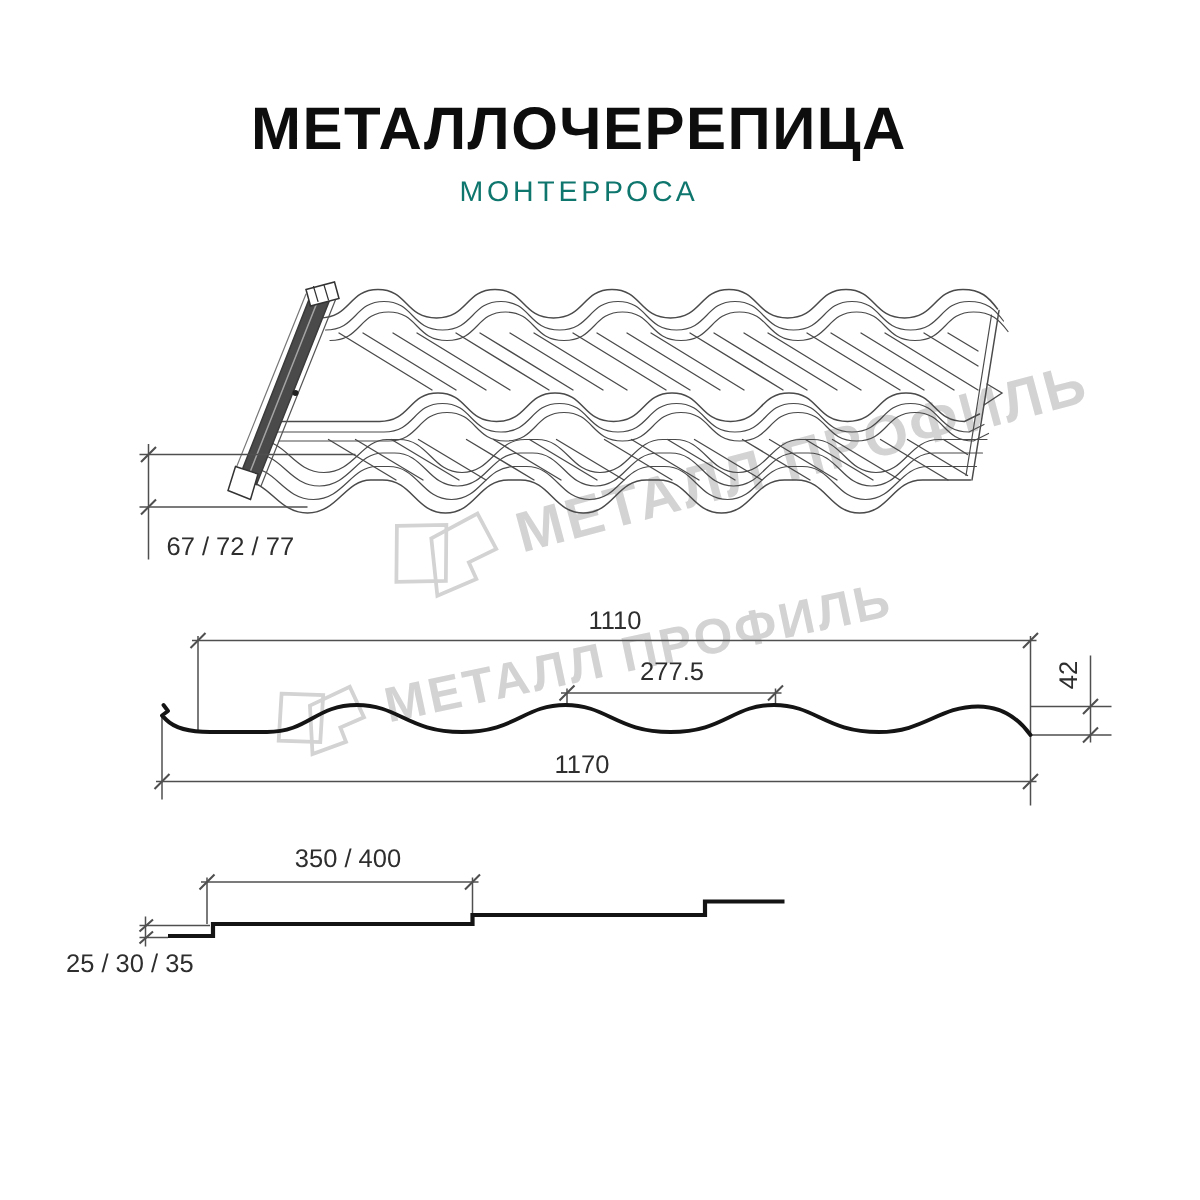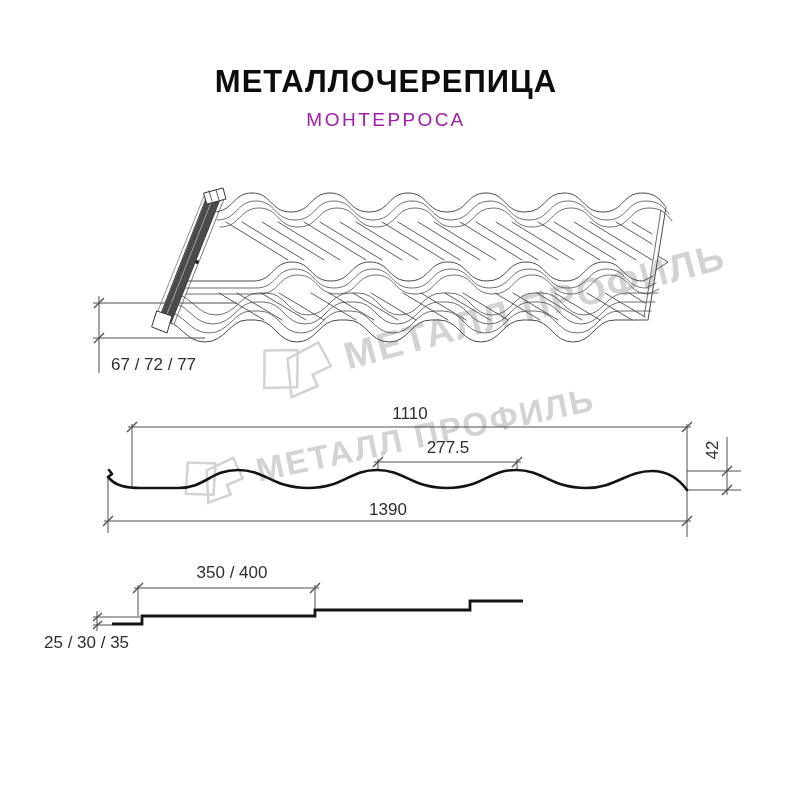--- a/index.html
+++ b/index.html
@@ -1,21 +1,21 @@
 <!DOCTYPE html>
 <html><head>
 <meta charset="utf-8">
 <style>
   html,body{margin:0;padding:0;background:#ffffff;}
   .page{position:relative;width:800px;height:800px;background:#ffffff;overflow:hidden;
         font-family:"Liberation Sans", sans-serif;}
   
   .hdr{position:absolute;left:0;top:64px;width:772px;text-align:center;z-index:30;}
-  .hdr h1{margin:0;font-size:31px;font-weight:700;letter-spacing:1px;color:#0d0d0d;}
-  .hdr .sub{margin-top:9px;font-size:19px;font-weight:400;letter-spacing:2.5px;color:#a21caf;}
+  .hdr h1{margin:0;font-size:40px;font-weight:700;letter-spacing:1px;color:#0d0d0d;}
+  .hdr .sub{margin-top:9px;font-size:19px;font-weight:400;letter-spacing:2.5px;color:#0f766e;}
   
   .wm{position:absolute;display:flex;align-items:center;gap:12px;z-index:1;
       color:#d3d3d3;font-weight:700;white-space:nowrap;letter-spacing:2px;}
   .wm1{left:240px;top:286px;transform:rotate(-15deg);font-size:38px;}
   .wm2{left:168px;top:416px;transform:rotate(-12deg);font-size:33px;}
   .wm svg{flex:0 0 auto;}
   
   svg.art{position:absolute;left:0;top:0;z-index:10;}
   
   .dim{position:absolute;z-index:20;font-size:17px;color:#2e2e2e;white-space:nowrap;}
@@ -131,16 +131,16 @@
         <path d="M93,621 L102,613 M93,629 L102,621" stroke-width="1.4"></path>
       </g>
       <path stroke="#141414" stroke-width="2.8" stroke-linejoin="miter" d="M112,624 L142,624 L142,616 L315,616 L315,610 L470,610 L470,601 L523,601"></path>
     </g>
   </svg>
 
   <div class="dim" style="left:111px;top:355px;text-align:center;">67 / 72 / 77</div>
   <div class="dim dc" style="left:410px;top:404px;">1110</div>
   <div class="dim dc" style="left:448px;top:438px;">277.5</div>
   <div class="dim rot" style="left:713px;top:450px;">42</div>
-  <div class="dim dc" style="left:388px;top:500px;">1390</div>
+  <div class="dim dc" style="left:388px;top:500px;">1170</div>
   <div class="dim dc" style="left:212px;top:563px;margin-left:20px;">350 / 400</div>
   <div class="dim" style="left:44px;top:633px;">25 / 30 / 35</div>
 </div>
 
 </body></html>

